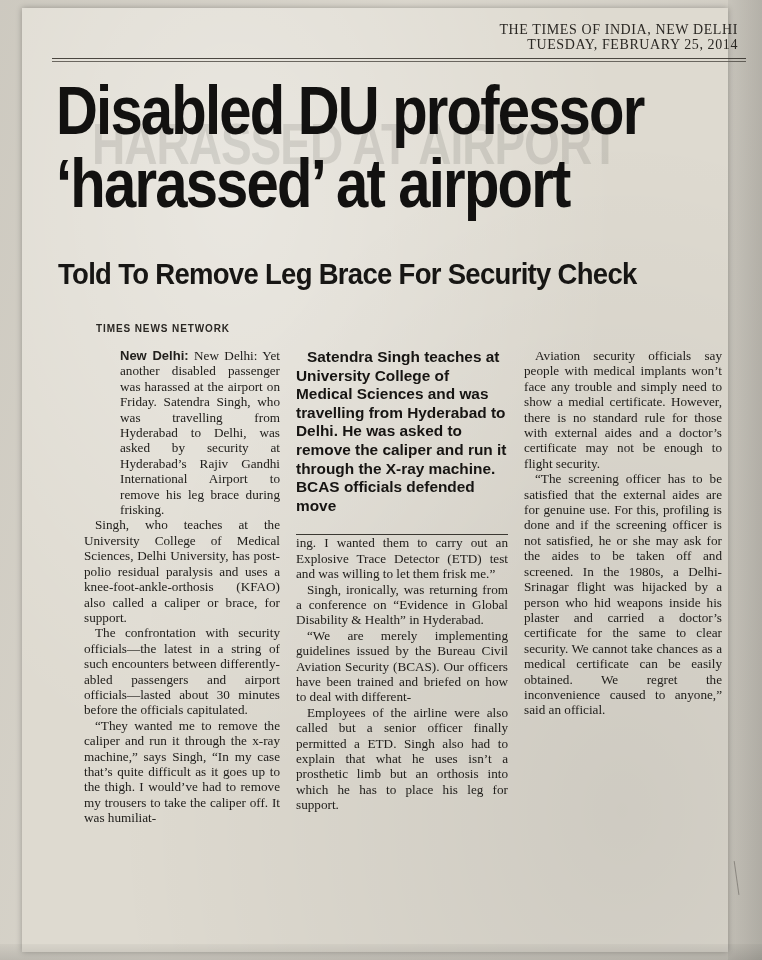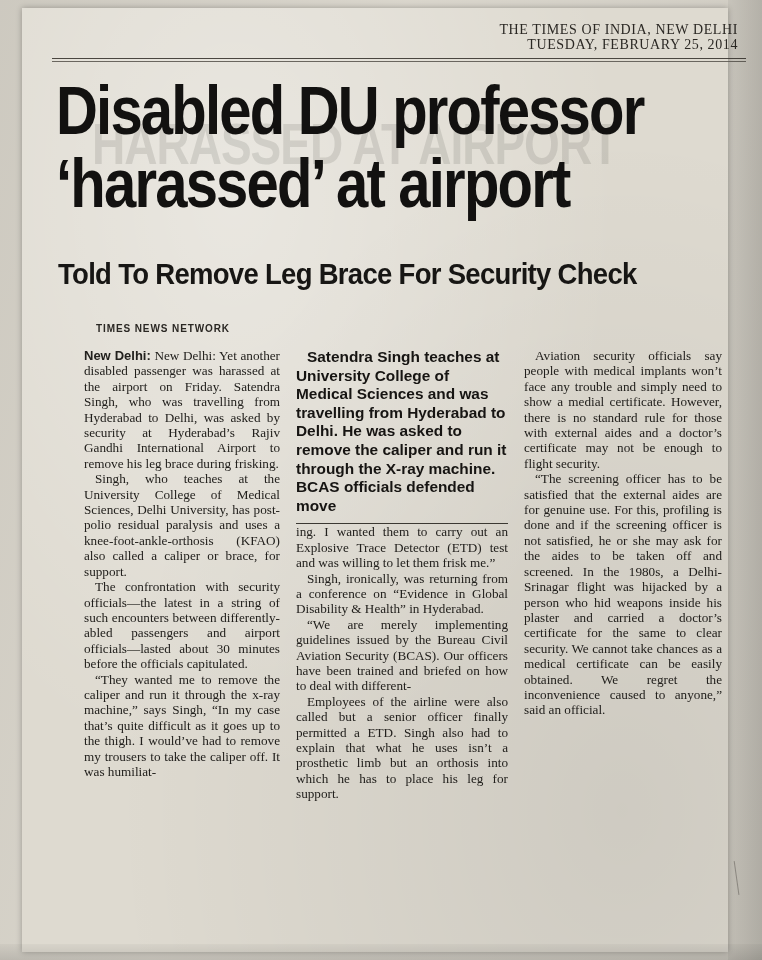--- a/index.html
+++ b/index.html
@@ -153,38 +153,38 @@
     hyphens: auto;
   }
   .col.c1 { left: 28px;  width: 196px; }
   .col.c2 { left: 240px; width: 212px; }
   .col.c3 { left: 468px; width: 198px; }
 
   .col p {
     margin: 0;
     text-indent: 11px;
   }
-  .col p.first { text-indent: 0; }
+  .col p.first { text-indent: 0; margin-left: 36px; }
   .col p.noind { text-indent: 0; }
 
   .lead {
     font-family: "Liberation Sans", sans-serif;
     font-weight: bold;
     font-size: 13px;
   }
 
   .kicker {
     font-family: "Liberation Sans", sans-serif;
     font-weight: bold;
     font-size: 15.4px;
     line-height: 18.6px;
     color: #161412;
     text-align: left;
     margin: 0 0 6px 0;
-    padding-bottom: 8px;
+    padding-bottom: 19px;
     border-bottom: 1.2px solid #3b3832;
     text-indent: 0;
   }
   .edge-right {
     position: absolute;
     right: 0; top: 0;
     width: 34px; height: 960px;
     background: linear-gradient(90deg, rgba(0,0,0,0.05), rgba(0,0,0,0.14));
   }
   .edge-bottom {

